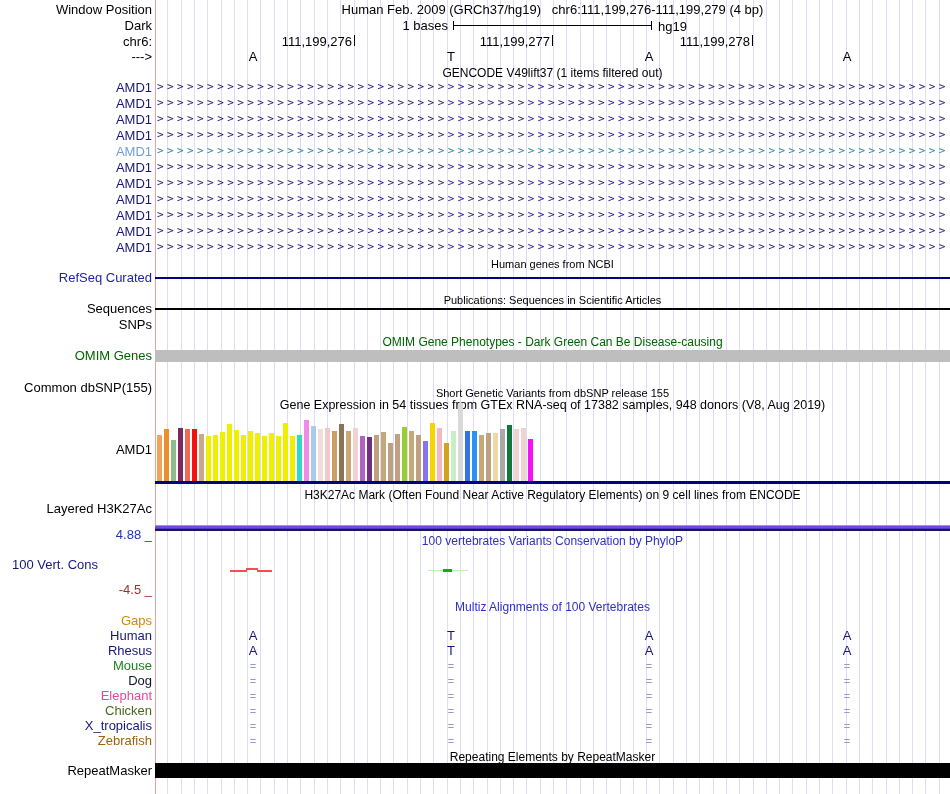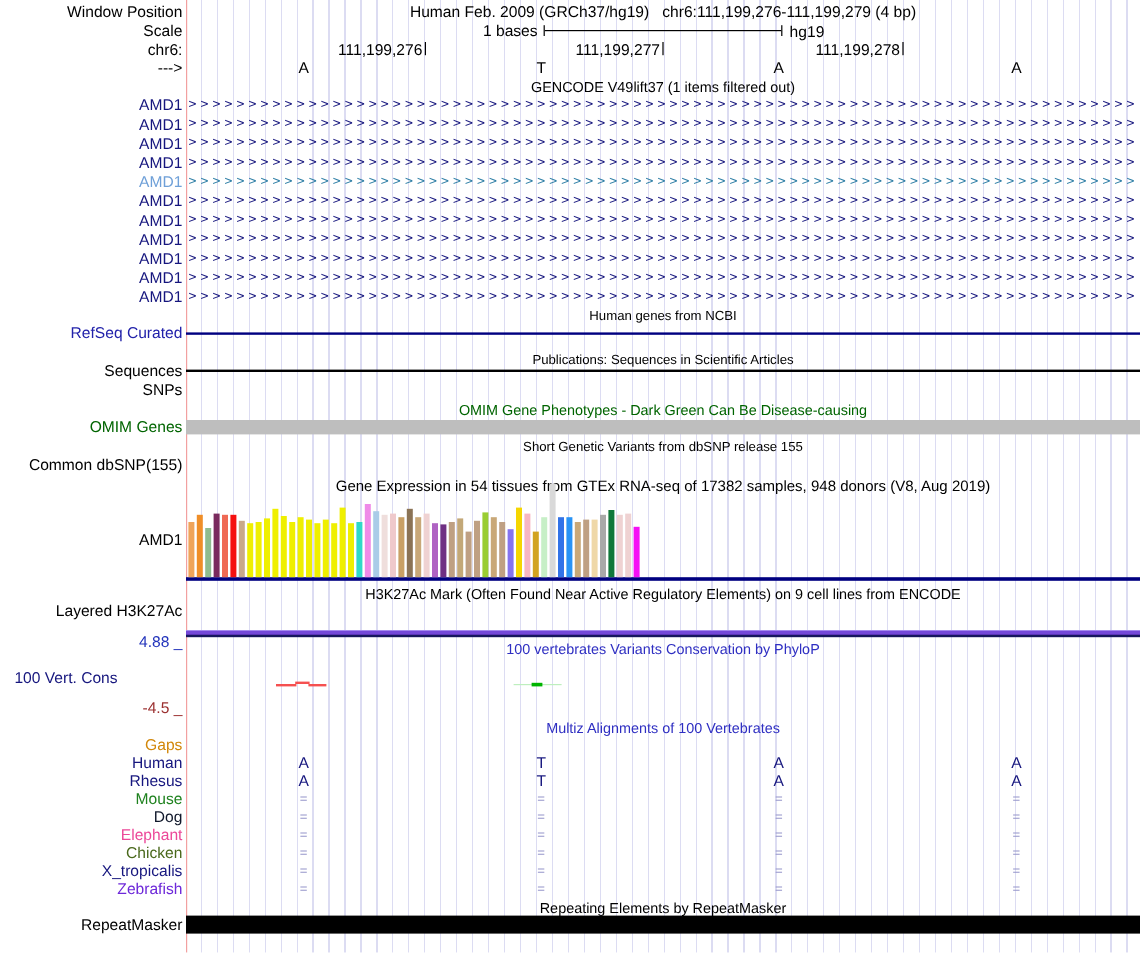--- a/index.html
+++ b/index.html
@@ -39,21 +39,21 @@
 </head>
 <body>
 
 <div class="canvas">
   <div class="grid-bg"></div>
   <div class="pink-line"></div>
 
   <div class="lbl" style="top:3px">Window Position</div>
   <div class="ctitle f13" style="top:3px">Human Feb. 2009 (GRCh37/hg19)   chr6:111,199,276-111,199,279 (4 bp)</div>
 
-  <div class="lbl" style="top:19px">Scale</div>
+  <div class="lbl" style="top:19px">Dark</div>
   <div class="lbl" style="left:296px;width:152px;top:19px">1 bases</div>
   <div class="ruler" style="left:453px;top:21px;width:197px"></div>
   <div class="mark f13" style="left:658px;top:19px">hg19</div>
 
   <div class="lbl" style="top:35px">chr6:</div>
   <div class="lbl" style="left:234px;width:118px;top:35px">111,199,276</div>
   <div class="tick" style="left:354px;top:35px"></div>
   <div class="lbl" style="left:432px;width:118px;top:35px">111,199,277</div>
   <div class="tick" style="left:552px;top:35px"></div>
   <div class="lbl" style="left:632px;width:118px;top:35px">111,199,278</div>
@@ -69,21 +69,21 @@
 
   <div class="ctitle f11" style="top:294px">Publications: Sequences in Scientific Articles</div>
   <div class="lbl" style="top:302px">Sequences</div>
   <div class="hbar" style="left:155px;top:308px;width:795px;height:2px;background:#000"></div>
   <div class="lbl" style="top:318px">SNPs</div>
 
   <div class="ctitle f12" style="top:336px;color:#006400">OMIM Gene Phenotypes - Dark Green Can Be Disease-causing</div>
   <div class="lbl" style="top:349px;color:#006400">OMIM Genes</div>
   <div class="hbar" style="left:155px;top:350px;width:795px;height:12px;background:#BEBEBE"></div>
 
-  <div class="ctitle f11" style="top:367px">Short Genetic Variants from dbSNP release 155</div>
+  <div class="ctitle f11" style="top:387px">Short Genetic Variants from dbSNP release 155</div>
   <div class="lbl" style="top:381px">Common dbSNP(155)</div>
 
   <div class="ctitle" style="top:399px;font-size:12.5px">Gene Expression in 54 tissues from GTEx RNA-seq of 17382 samples, 948 donors (V8, Aug 2019)</div>
   <div class="lbl" style="top:443px">AMD1</div>
 
   <div class="hbar" style="left:155px;top:481px;width:795px;height:3px;background:#000080"></div>
 
   <div class="ctitle f12" style="top:489px">H3K27Ac Mark (Often Found Near Active Regulatory Elements) on 9 cell lines from ENCODE</div>
   <div class="lbl" style="top:502px">Layered H3K27Ac</div>
   <div class="hbar" style="left:155px;top:525px;width:795px;height:6px;background:linear-gradient(to bottom,#A58AEE 0 1px,#7448D8 1px 3px,#5B35B8 3px 4px,#17175E 4px 6px)"></div>
@@ -212,18 +212,18 @@
     <div class="lbl" style="top:704px;color:#49681B">Chicken</div>
     <div class="base-cell" style="left:233px;top:704px;color:#9898CC;font-size:11px">=</div>
     <div class="base-cell" style="left:431px;top:704px;color:#9898CC;font-size:11px">=</div>
     <div class="base-cell" style="left:629px;top:704px;color:#9898CC;font-size:11px">=</div>
     <div class="base-cell" style="left:827px;top:704px;color:#9898CC;font-size:11px">=</div>
     <div class="lbl" style="top:719px;color:#16167E">X_tropicalis</div>
     <div class="base-cell" style="left:233px;top:719px;color:#9898CC;font-size:11px">=</div>
     <div class="base-cell" style="left:431px;top:719px;color:#9898CC;font-size:11px">=</div>
     <div class="base-cell" style="left:629px;top:719px;color:#9898CC;font-size:11px">=</div>
     <div class="base-cell" style="left:827px;top:719px;color:#9898CC;font-size:11px">=</div>
-    <div class="lbl" style="top:734px;color:#6d28d9">Zebrafish</div>
+    <div class="lbl" style="top:734px;color:#a16207">Zebrafish</div>
     <div class="base-cell" style="left:233px;top:734px;color:#9898CC;font-size:11px">=</div>
     <div class="base-cell" style="left:431px;top:734px;color:#9898CC;font-size:11px">=</div>
     <div class="base-cell" style="left:629px;top:734px;color:#9898CC;font-size:11px">=</div>
     <div class="base-cell" style="left:827px;top:734px;color:#9898CC;font-size:11px">=</div>
   </div>
 
 </body></html>

